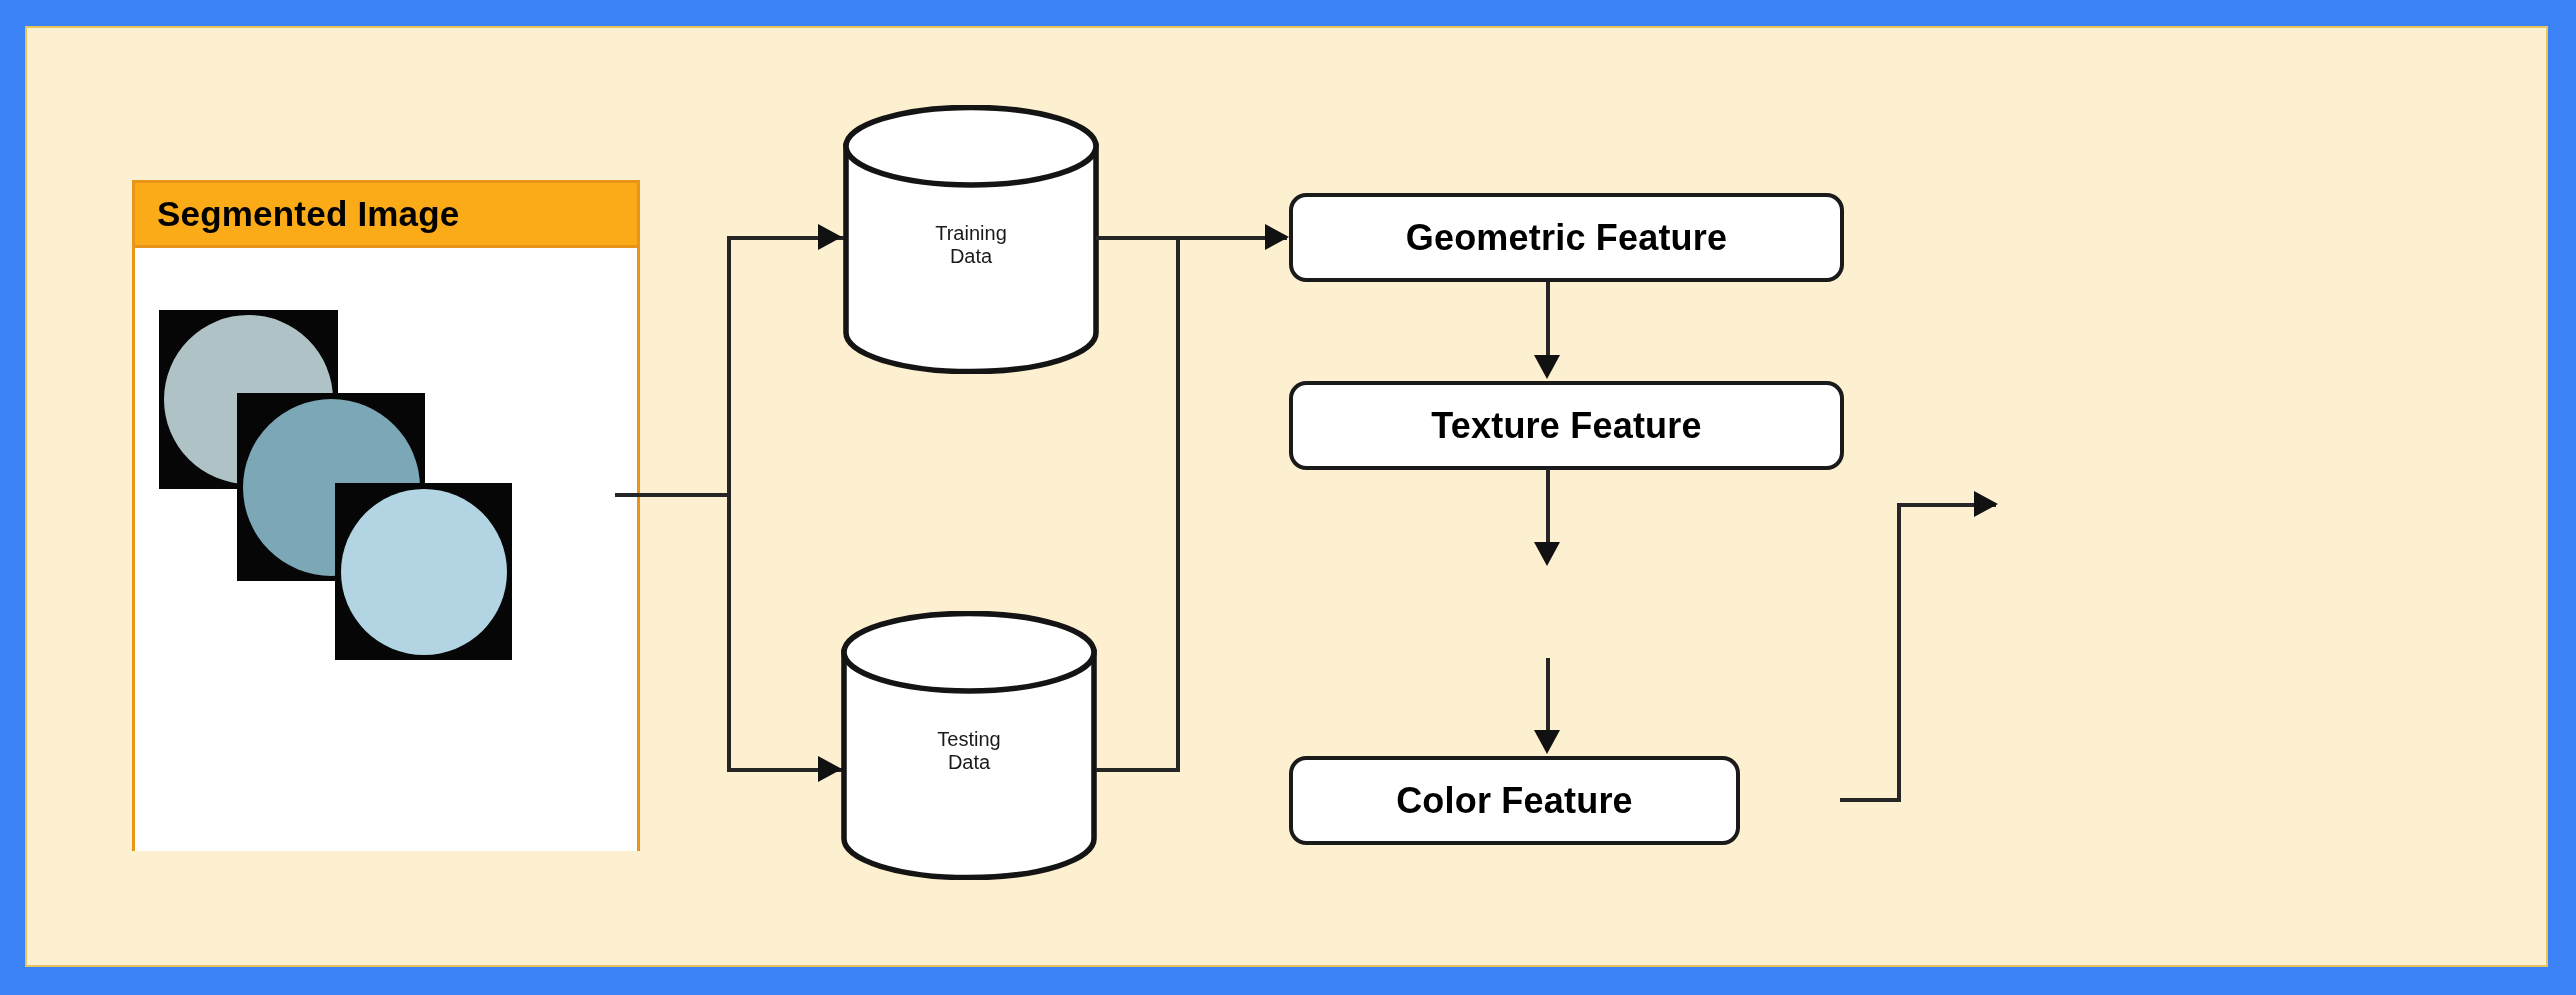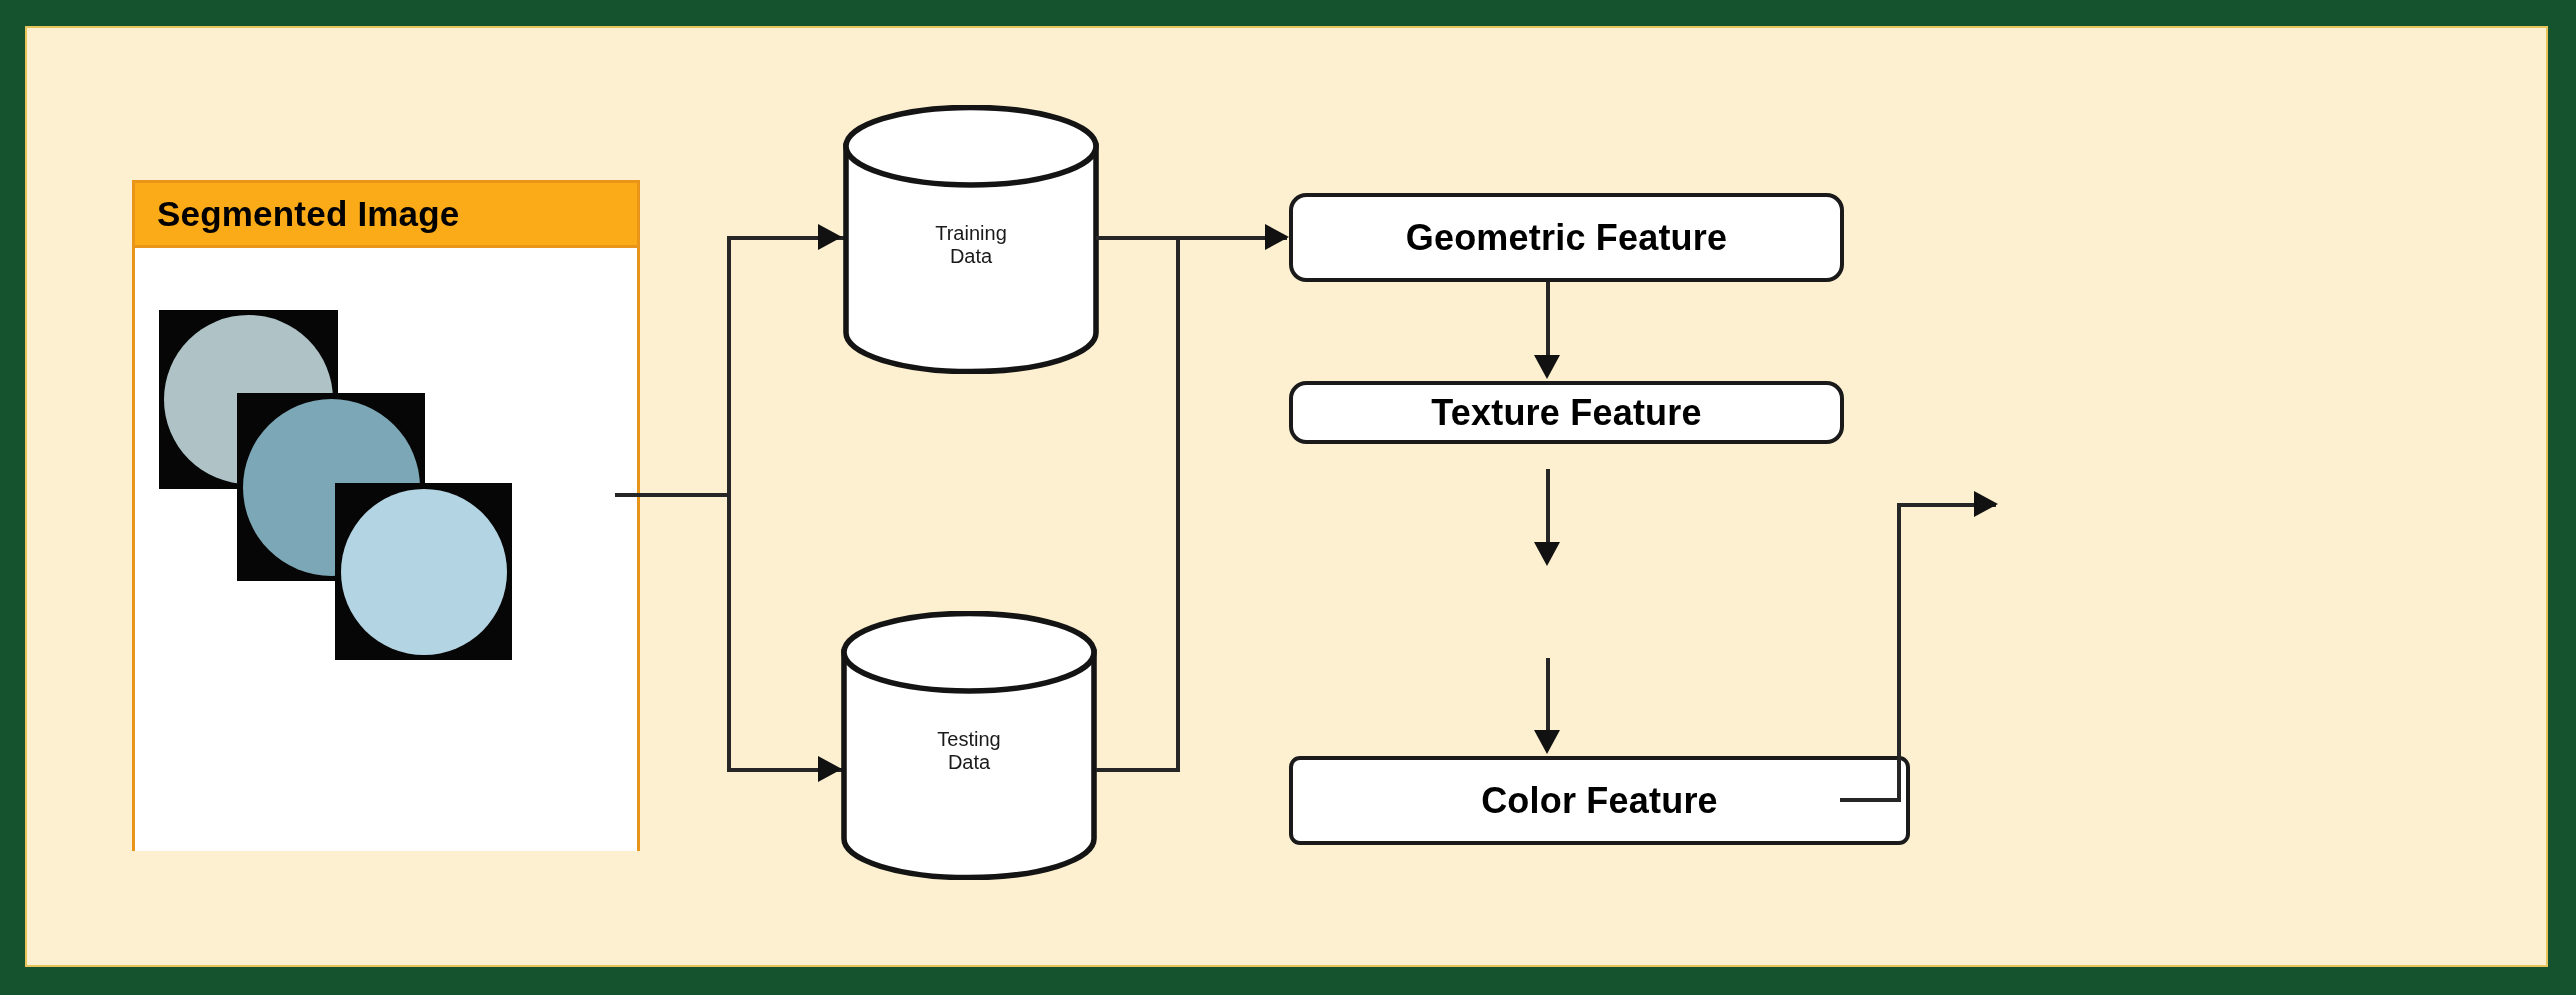--- a/index.html
+++ b/index.html
@@ -2,21 +2,21 @@
 <html style="font-size:12.7px"><head>
 <meta charset="utf-8">
 <title>Feature Extraction Pipeline Diagram</title>
 <style>
   html,body{margin:0;padding:0;background:#ffffff;}
   body{font-family:"Liberation Sans","DejaVu Sans",sans-serif;}
 
   #stage{
     position:relative;
     width:2576px;height:996px;
-    background:#14532d;
+    background:#3b82f6;
     overflow:hidden;
   }
 
   
   #canvas{
     position:absolute;
     left:25px;top:26px;
     width:2523px;height:941px;
     background:#FDF0D0;
     border:2.4px solid #E8C45C;
@@ -163,26 +163,26 @@
     <div class="hline" style="left:1069px;top:208px;width:84px;"></div>
     <div class="hline" style="left:1069px;top:740px;width:84px;"></div>
     <div class="vline" style="left:1149px;top:208px;height:536px;"></div>
     <div class="hline" style="left:1149px;top:208px;width:111px;"></div>
     <div class="arrow-r" style="left:1238px;top:196px;"></div>
 
     <div class="fbox" style="left:1262px;top:165px;width:555px;height:89px;">
       <span class="lbl">Geometric Feature</span>
     </div>
 
-    <div class="fbox" style="left:1262px;top:353px;width:555px;height:63px;">
+    <div class="fbox" style="left:1262px;top:353px;width:555px;height:89px;">
       <span class="lbl">Texture Feature</span>
     </div>
 
 
-    <div class="fbox" style="left:1262px;top:728px;width:621px;height:89px;border-radius:11px;">
+    <div class="fbox" style="left:1262px;top:728px;width:451px;height:89px;">
       <span class="lbl">Color Feature</span>
     </div>
 
     <div class="vline" style="left:1519px;top:254px;height:76px;"></div>
     <div class="arrow-d" style="left:1507px;top:327px;"></div>
 
     <div class="vline" style="left:1519px;top:441px;height:76px;"></div>
     <div class="arrow-d" style="left:1507px;top:514px;"></div>
 
     <div class="vline" style="left:1519px;top:630px;height:76px;"></div>

